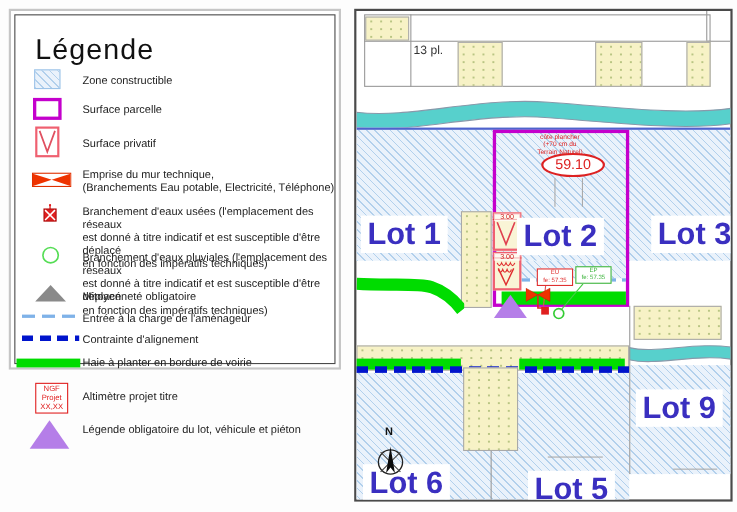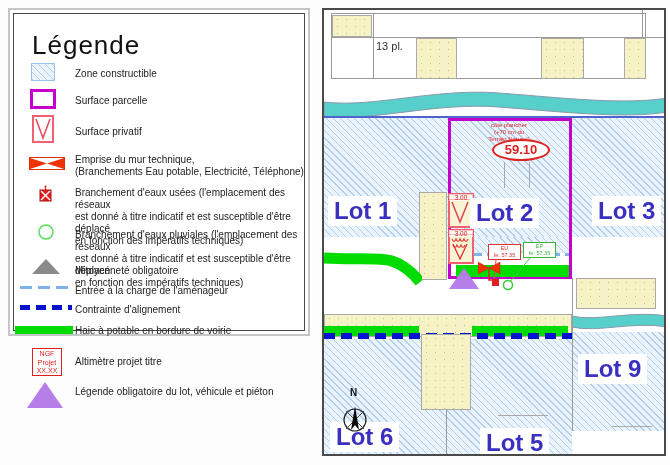--- a/index.html
+++ b/index.html
@@ -23,23 +23,23 @@
   .sw-parking{left:22px;top:105px;width:22px;height:28px;border:2px solid #ef6070;box-sizing:border-box;background:#fff;}
   .lg-dash-fence{left:10px;top:276px;width:52px;height:3px;background:repeating-linear-gradient(90deg,#7fb2e8 0 12px,transparent 12px 18px);}
   .lg-dash-align{left:10px;top:295px;width:52px;height:5px;background:repeating-linear-gradient(90deg,#0014cc 0 10px,transparent 10px 16px);}
   .lg-hedge{left:5px;top:316px;width:58px;height:8px;background:#00dc00;}
   .lg-tri-gray{left:22px;top:249px;width:0;height:0;border-left:14px solid transparent;border-right:14px solid transparent;border-bottom:15px solid #8a8a8a;}
   .lg-tri-purple{left:17px;top:372px;width:0;height:0;border-left:18px solid transparent;border-right:18px solid transparent;border-bottom:26px solid #b57ee8;}
   .ngf-box{left:22px;top:338px;width:30px;height:28px;border:1px solid #e02020;box-sizing:border-box;color:#e02020;font-size:7px;line-height:8.5px;text-align:center;white-space:pre-line;padding-top:1px;background:#fff;}
 
   
   #map{left:322px;top:8px;width:344px;height:448px;background:#fff;border:2px solid #4a4a4a;box-sizing:border-box;overflow:hidden;}
-  .lot-label{position:absolute;font-size:24px;font-weight:bold;color:#3a2fc0;background:#fff;padding:1px 6px;white-space:nowrap;}
+  .lot-label{position:absolute;font-size:28px;font-weight:bold;color:#3a2fc0;background:#fff;padding:1px 6px;white-space:nowrap;}
   .map-note{color:#d22;font-size:6px;line-height:7px;text-align:center;white-space:pre-line;}
-  .ellipse{border:2px solid #dd2222;border-radius:50%;background:#fff;color:#dd2222;font-size:13px;font-weight:bold;text-align:center;line-height:18px;box-sizing:border-box;}
+  .ellipse{border:2px solid #dd2222;border-radius:50%;background:#fff;color:#dd2222;font-size:13px;font-weight:normal;text-align:center;line-height:18px;box-sizing:border-box;}
   .dim-label{position:absolute;font-size:6.5px;color:#d02020;text-align:center;background:rgba(255,255,255,0.65);line-height:7px;}
   .pbox{border:2px solid #ef6070;background:#f9f4d6;box-sizing:border-box;}
   .eu-box{border:1px solid #e03030;color:#e03030;}
   .ep-box{border:1px solid #3cb43c;color:#3cb43c;}
   .net-box{box-sizing:border-box;background:#fff;font-size:5.5px;line-height:7px;text-align:center;}
   .blue-dash{background:repeating-linear-gradient(90deg,#0014cc 0 11px,transparent 11px 17px);}
   .cyan-dash{background:repeating-linear-gradient(90deg,#7fb2e8 0 8px,transparent 8px 13px);}
   .hedge{background:#00dc00;}
   .tri-purple{width:0;height:0;border-left:15px solid transparent;border-right:15px solid transparent;border-bottom:21px solid #b57ee8;}
   .compass-n{position:absolute;font-size:10px;font-weight:bold;color:#111;}
@@ -96,21 +96,21 @@
     <div class="abs lg-tri-gray"></div>
     <div class="lg-text" style="top:255px">Mitoyenneté obligatoire</div>
 
     <div class="abs lg-dash-fence"></div>
     <div class="lg-text" style="top:275px">Entrée à la charge de l'aménageur</div>
 
     <div class="abs lg-dash-align"></div>
     <div class="lg-text" style="top:294px">Contrainte d'alignement</div>
 
     <div class="abs lg-hedge"></div>
-    <div class="lg-text" style="top:315px">Haie à potable en bordure de voirie</div>
+    <div class="lg-text" style="top:315px">Haie à planter en bordure de voirie</div>
 
     <div class="abs ngf-box">NGF
 Projet
 XX,XX</div>
     <div class="lg-text" style="top:346px">Altimètre projet titre</div>
 
     <div class="abs lg-tri-purple"></div>
     <div class="lg-text" style="top:376px">Légende obligatoire du lot, véhicule et piéton</div>
   </div>
 

